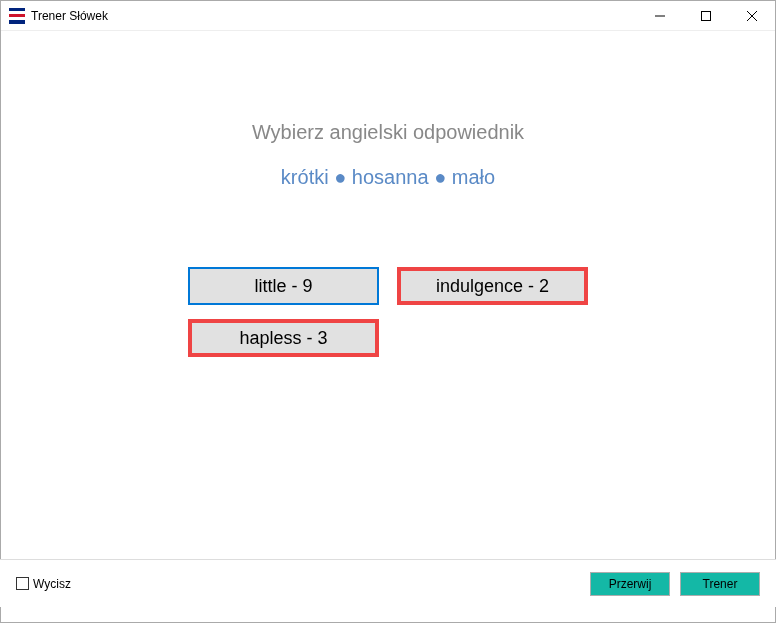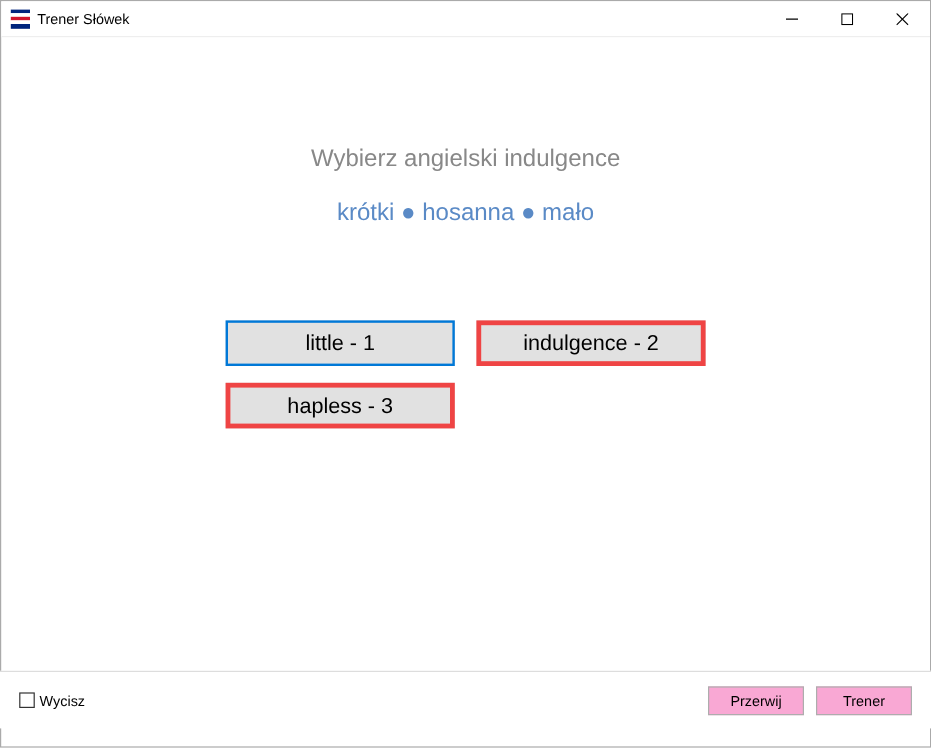--- a/index.html
+++ b/index.html
@@ -88,21 +88,21 @@
     }
     .mute-wrap {
       display:flex; align-items:center; font-size:12px; color:#000;
     }
     .mute-box {
       width:13px; height:13px; border:1px solid #333; margin-right:4px; background:#fff;
     }
     .footer .spacer { flex:1; }
     .footer-btn {
       width: 80px; height: 24px;
-      background: #f9a8d4;
+      background: #14b8a6;
       border: 1px solid #adadad;
       font-size: 12px;
       font-family: inherit;
       margin-left: 10px;
       cursor: pointer;
     }
   </style>
 </head>
 <body>
 
@@ -130,25 +130,25 @@
     <div class="win-btn">
       <svg viewBox="0 0 10 10">
           <line x1="0" y1="0" x2="10" y2="10" stroke="#000" stroke-width="1"></line>
           <line x1="10" y1="0" x2="0" y2="10" stroke="#000" stroke-width="1"></line>
         </svg>
     </div>
   </div>
 </div>
 
 <div class="content">
-  <div class="prompt">Wybierz angielski indulgence</div>
+  <div class="prompt">Wybierz angielski odpowiednik</div>
   <div class="words">krótki ● hosanna ● mało</div>
 
   <div class="options">
-    <button class="opt-btn selected">little - 1</button>
+    <button class="opt-btn selected">little - 9</button>
     <button class="opt-btn">indulgence - 2</button>
     <button class="opt-btn">hapless - 3</button>
   </div>
 </div>
 
 <div class="footer">
   <label class="mute-wrap">
     <span class="mute-box"></span>
     <span>Wycisz</span>
   </label>

